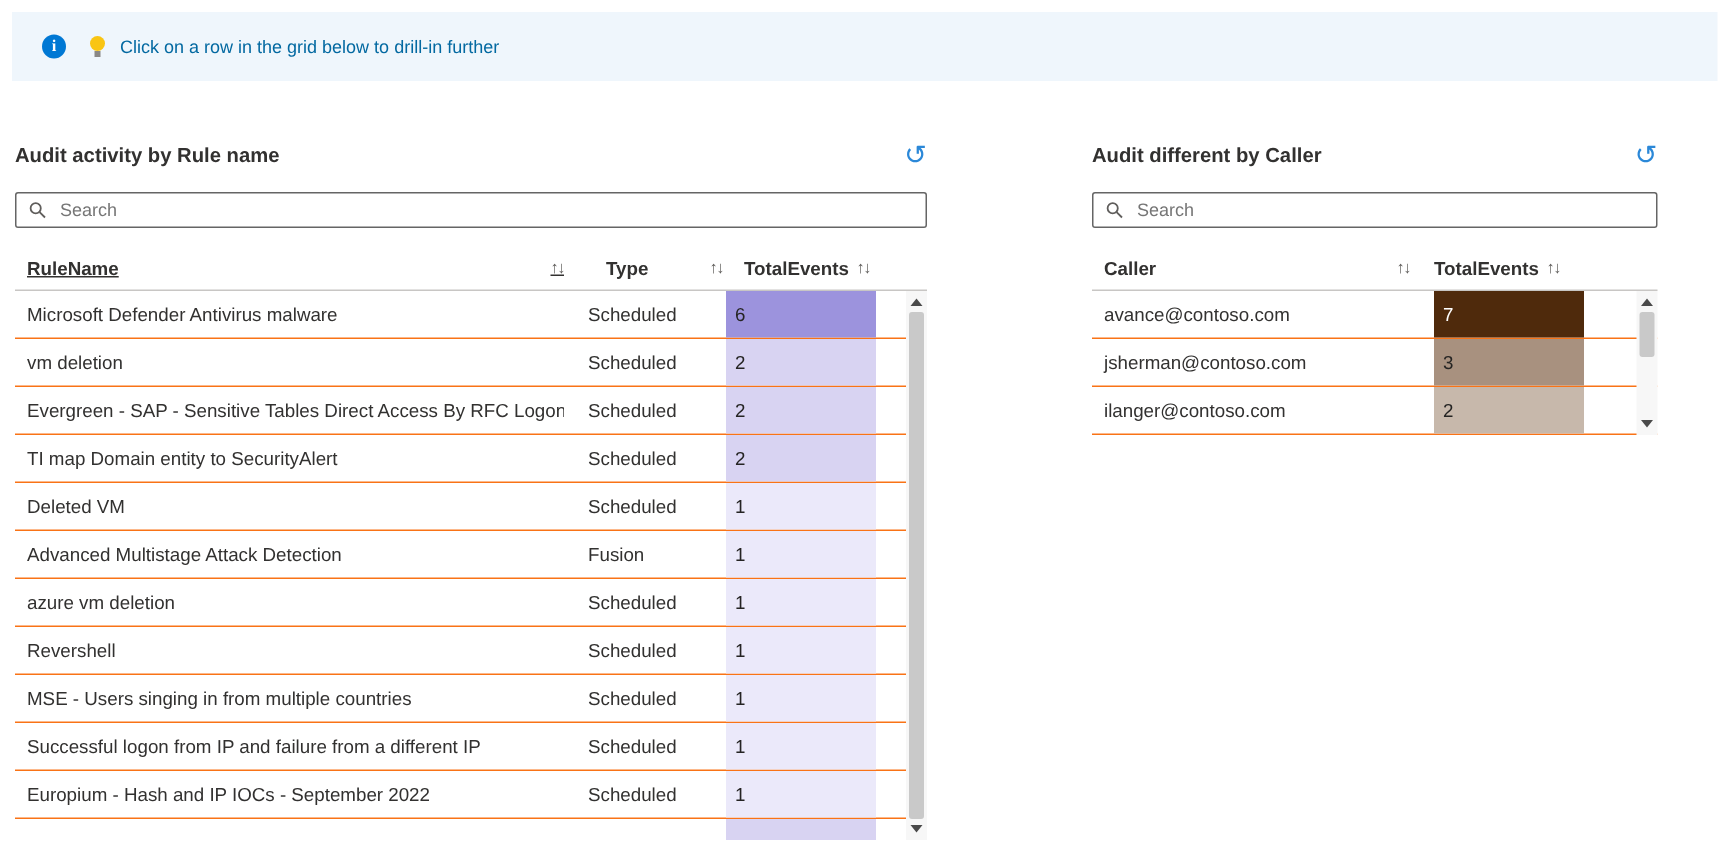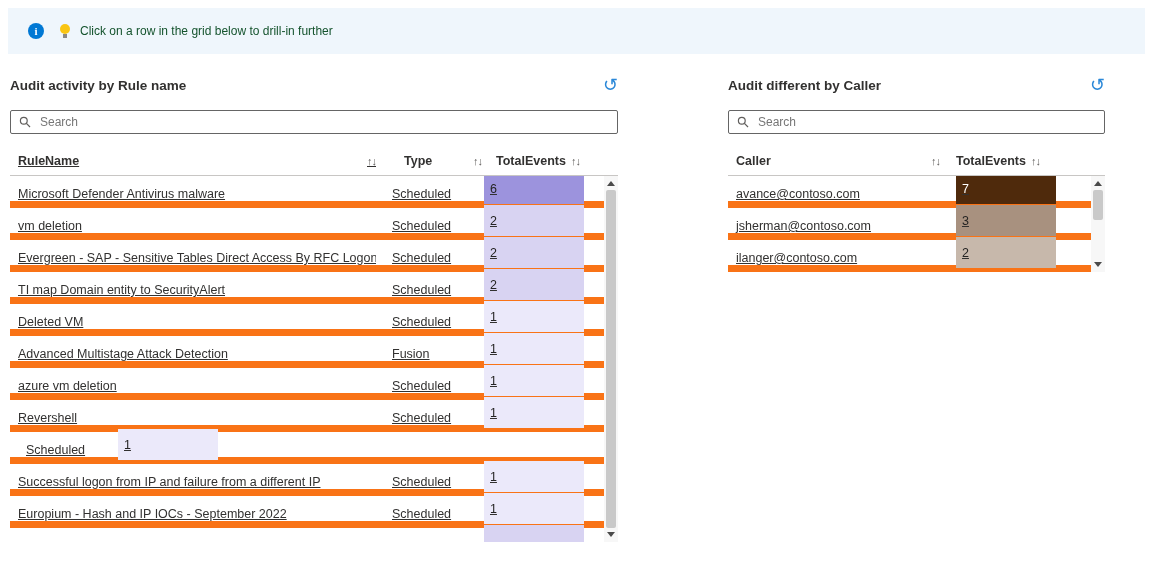--- a/index.html
+++ b/index.html
@@ -18,24 +18,24 @@
   }
   .info-icon {
     margin-left: 20px; width: 16px; height: 16px; border-radius: 50%;
     background: #0078d4; color: #fff; font-size: 11px; font-weight: bold;
     font-family: "Liberation Serif", serif;
     display: flex; align-items: center; justify-content: center; flex: 0 0 auto;
   }
   .bulb { position: relative; width: 10px; height: 14px; margin-left: 16px; flex: 0 0 auto; }
   .bulb-glass { position: absolute; top: 0; left: 0; width: 10px; height: 10px; border-radius: 50%; background: #f9c513; }
   .bulb-base { position: absolute; bottom: 0; left: 3px; width: 4px; height: 4px; background: #8a8886; }
-  .banner-text { margin-left: 10px; font-size: 12px; color: #14532d; }
-
-  
-  .panel { position: absolute; top: 74px; }
+  .banner-text { margin-left: 10px; font-size: 12px; color: #0369a1; }
+
+  
+  .panel { position: absolute; top: 92px; }
   .panel-left  { left: 10px;  width: 608px; }
   .panel-right { left: 728px; width: 377px; }
 
   .panel-header { display: flex; justify-content: space-between; align-items: center; height: 22px; }
   .panel-title { font-size: 13.5px; font-weight: 700; color: #323130; }
   .reset-icon { color: #2b88d8; font-size: 18px; line-height: 18px; cursor: pointer; user-select: none; }
 
   .search-box {
     margin-top: 14px; height: 24px; border: 1px solid #656565; border-radius: 2px;
     background: #fff; display: flex; align-items: center; padding: 0 8px;
@@ -52,22 +52,22 @@
     display: flex; height: 30px; align-items: center;
     border-bottom: 1px solid #c8c6c4; font-weight: 700; font-size: 12.5px; color: #323130;
   }
   .sort { font-size: 11px; color: #605e5c; letter-spacing: -1px; font-weight: 400; cursor: pointer; }
 
   .grid-body { overflow: hidden; }
   .grid-body-tall  { height: 366px; }
   .grid-body-short { height: 96px; }
 
   .grid-row {
-    display: flex; align-items: flex-end; height: 32px;
-    border-bottom: 7px solid #f97316; font-size: 12.5px; color: #323130; cursor: pointer; text-decoration: underline;
+    display: flex; align-items: center; height: 32px;
+    border-bottom: 1px solid #f97316; font-size: 12.5px; color: #323130; cursor: pointer;
   }
   .cell { white-space: nowrap; overflow: hidden; }
 
   
   .hcol-name { width: 366px; padding-left: 8px; display: flex; justify-content: space-between; align-items: center; text-decoration: underline; }
   .hcol-type { width: 78px;  margin-left: 28px; display: flex; justify-content: space-between; align-items: center; }
   .hcol-val  { width: 100px; margin-left: 14px; display: flex; align-items: center; gap: 5px; }
   .c-name { width: 366px; padding-left: 8px; }
   .c-type { width: 78px;  margin-left: 16px; }
   .c-val  { width: 100px; margin-left: 14px; align-self: stretch; display: flex; align-items: center; }
@@ -193,20 +193,21 @@
           </div>
         </div>
         <div class="grid-row">
           <div class="cell c-name">Revershell</div>
           <div class="cell c-type">Scheduled</div>
           <div class="c-val">
             <div class="value-bar" style="background: rgb(235, 233, 250);">1</div>
           </div>
         </div>
         <div class="grid-row">
+          <div class="cell c-name">MSE - Users singing in from multiple countries</div>
           <div class="cell c-type">Scheduled</div>
           <div class="c-val">
             <div class="value-bar" style="background: rgb(235, 233, 250);">1</div>
           </div>
         </div>
         <div class="grid-row">
           <div class="cell c-name">Successful logon from IP and failure from a different IP</div>
           <div class="cell c-type">Scheduled</div>
           <div class="c-val">
             <div class="value-bar" style="background: rgb(235, 233, 250);">1</div>

